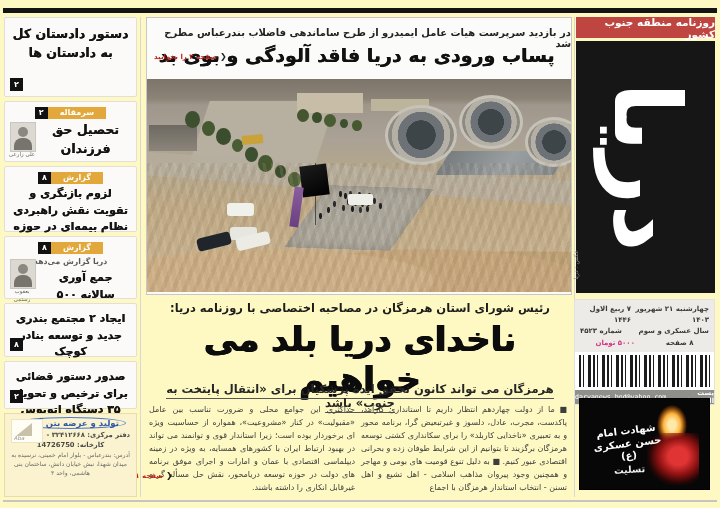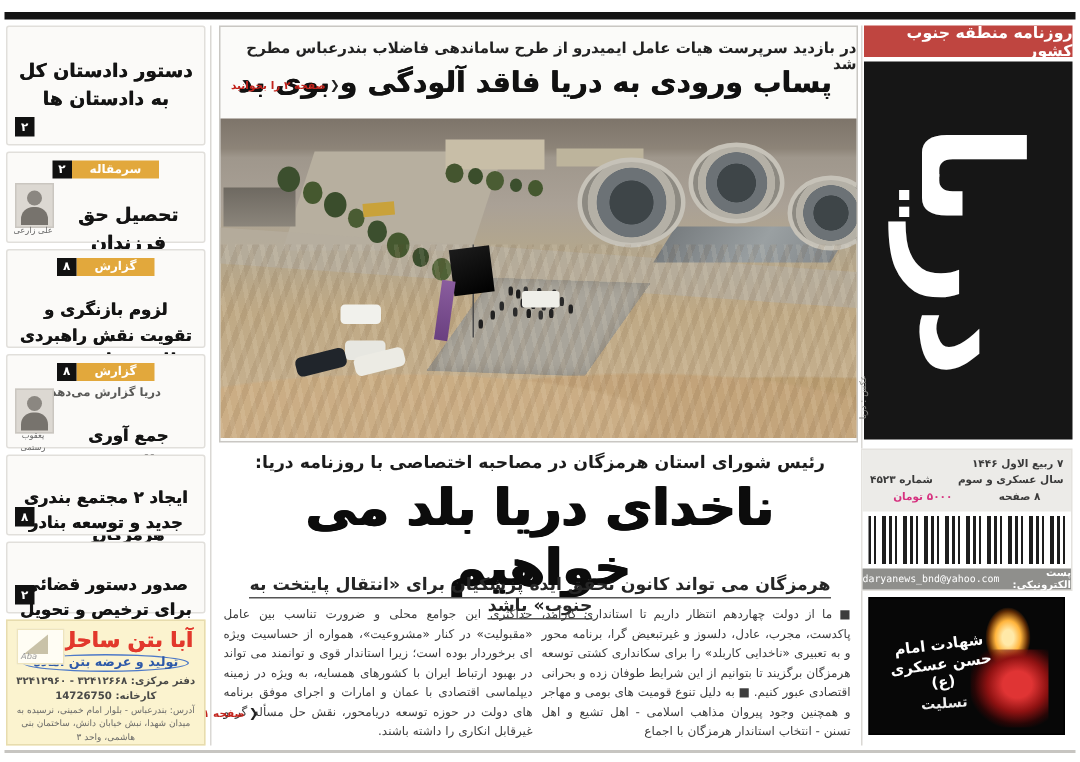--- a/index.html
+++ b/index.html
@@ -1,16 +1,16 @@
 <!DOCTYPE html>
 <html lang="fa" dir="rtl"><head>
 <meta charset="utf-8">
 <style>
   html,body{margin:0;padding:0;background:#e9e7e3;}
-  .page{position:relative;width:720px;height:508px;background:#ffffff;overflow:hidden;
+  .page{position:relative;width:720px;height:508px;background:#fef9c3;overflow:hidden;
         font-family:"DejaVu Sans",sans-serif;direction:rtl;}
   .abs{position:absolute;}
   .top-rule{top:8px;left:3px;right:3px;height:5px;background:#141414;}
   .bottom-rule{top:500px;left:3px;right:3px;height:2px;background:#c7c5c1;}
   .vline{width:1px;top:17px;height:480px;background:#dad8d4;}
 
   
   .region-strip{top:17px;right:5px;width:139px;height:21px;background:#bf4540;color:#fff;
      font-size:10.5px;font-weight:bold;display:flex;align-items:center;justify-content:center;}
   .masthead-box{top:41px;right:5px;width:139px;height:252px;background:#161616;overflow:hidden;}
@@ -102,21 +102,21 @@
   .main-subhead span{border-bottom:1px solid #555;padding-bottom:2px;}
   .bodycol{top:404px;width:206px;font-size:8px;line-height:1.62;text-align:justify;color:#3d3d3d;}
   .col-r{right:153px;}
   .col-l{right:365px;}
   .body-link{top:471px;right:520px;width:100px;text-align:left;}
 
   
   .sb{left:4px;width:133px;background:#fbfaf8;border:1px solid #e1dfdb;border-radius:2px;
       box-sizing:border-box;padding:5px 6px;text-align:center;}
   .sb-kicker{font-size:7.8px;font-weight:bold;color:#5a5a58;line-height:1.55;}
-  .sb-headline{font-size:12.5px;font-weight:bold;color:#141414;line-height:1.5;margin-top:15px;
+  .sb-headline{font-size:12.5px;font-weight:bold;color:#141414;line-height:1.5;margin-top:2px;
       text-shadow:.3px 0 0 #141414;}
   .sb-headline.sm{font-size:11px;}
   .page-badge{position:absolute;left:5px;bottom:5px;width:13px;height:13px;background:#111;color:#fff;
       font-size:8px;font-weight:bold;display:flex;align-items:center;justify-content:center;}
   .badge-row{display:flex;justify-content:center;gap:0;margin-bottom:2px;}
   .badge-yellow{background:#e2a83c;color:#fff;font-size:8px;font-weight:bold;padding:1px 12px 2px;}
   .badge-num{background:#111;color:#fff;font-size:8px;font-weight:bold;padding:1px 4px 2px;}
   .avatar{position:absolute;left:5px;width:24px;height:28px;background:#dcd8d2;border:1px solid #cac6c0;
       overflow:hidden;}
   .avatar::before{content:"";position:absolute;left:7px;top:4px;width:10px;height:10px;border-radius:50%;background:#8b8781;}
@@ -147,20 +147,21 @@
 
   <div class="abs region-strip">
     <span>روزنامه منطقه جنوب کشور</span>
   </div>
   <div class="abs masthead-box">
     <span class="masthead-title">دریا</span>
   </div>
   <div class="abs date-box">
     <div class="date-grid">
       <div class="date-row">
+        <span>چهارشنبه ۲۱ شهریور ۱۴۰۳</span>
         <span>۷ ربیع الاول ۱۴۴۶</span>
       </div>
       <div class="date-row">
         <span>سال عسکری و سوم</span>
         <span>شماره ۴۵۲۳</span>
       </div>
       <div class="date-row center">
         <span>۸ صفحه</span>
         <span class="price">۵۰۰۰ تومان</span>
       </div>
@@ -257,21 +258,20 @@
 
   <div class="abs sb" style="top:361px;height:48px;">
     <div class="sb-headline sm">صدور دستور قضائی برای ترخیص و تحویل ۳۵ دستگاه اتوبوس شهری</div>
     <div class="page-badge">۲</div>
   </div>
 
   <div class="abs ad-box">
     <div class="ad-logo">
       <span>Aba</span>
     </div>
-    <div class="ad-title">آبا بتن ساحل</div>
     <div class="ad-sub">
       <span>تولید و عرضه بتن آماده</span>
     </div>
     <div class="ad-phone">دفتر مرکزی: ۳۲۴۱۲۶۶۸ - ۳۲۴۱۲۹۶۰</div>
     <div class="ad-phone">کارخانه: 14726750</div>
     <div class="ad-addr">آدرس: بندرعباس - بلوار امام خمینی، نرسیده به میدان شهدا، نبش خیابان دانش، ساختمان بنی هاشمی، واحد ۳</div>
   </div>
 
   <div class="abs bottom-rule"></div>
 </div>

